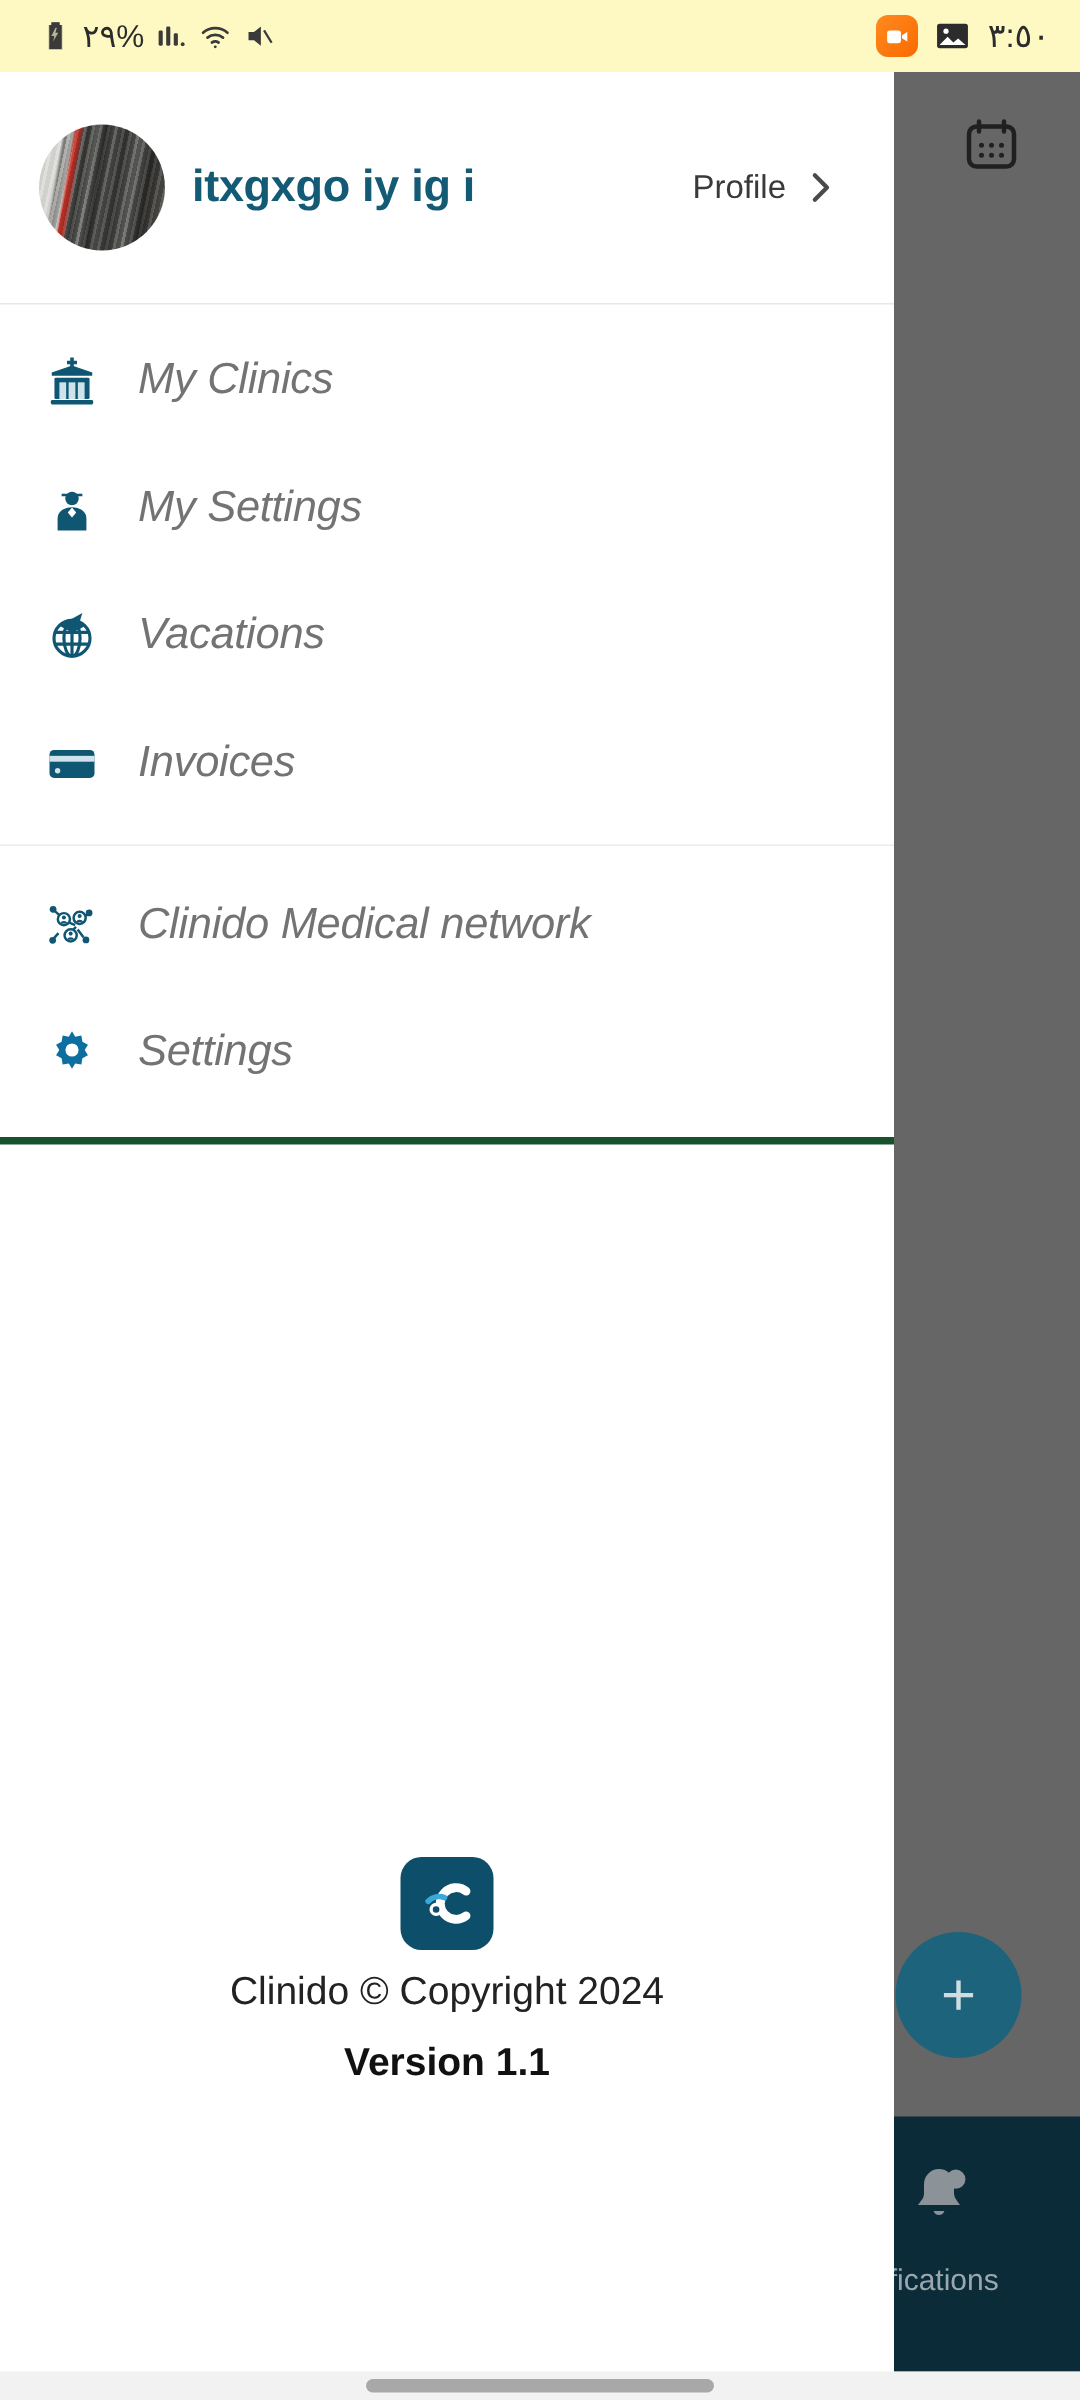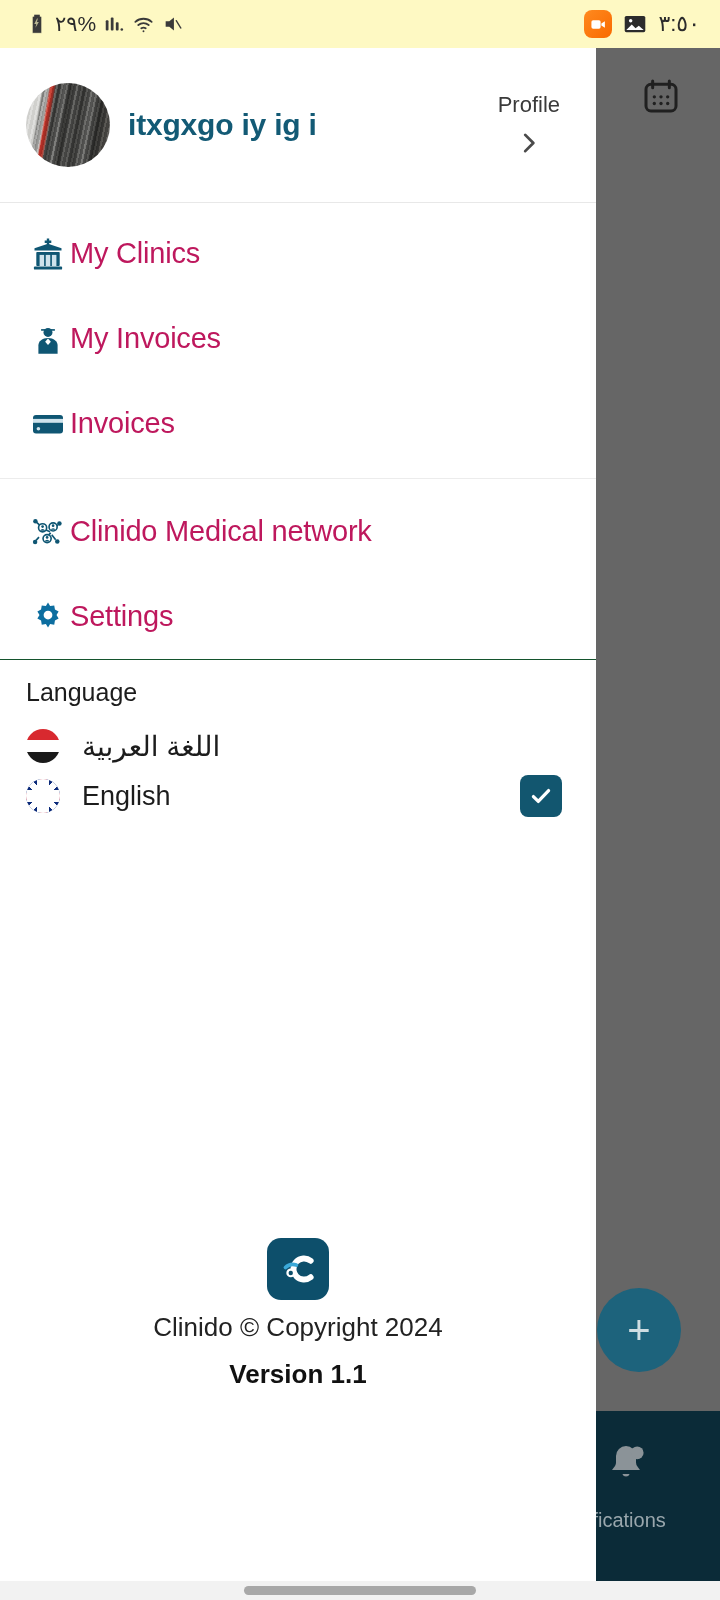--- a/index.html
+++ b/index.html
@@ -116,43 +116,45 @@
   }
   .profile-name {
     margin-left: 18px;
     color: #135a75;
     font-size: 30px;
     font-weight: 700;
     letter-spacing: -.2px;
   }
   .profile-right {
     margin-left: auto;
-    display: flex; align-items: center; gap: 10px; flex-direction: column;
+    display: flex; align-items: center; gap: 10px;
   }
   .profile-link { color: #3a3a3a; font-size: 22px; }
   .chev { width: 26px; height: 30px; }
 
   .menu-group { padding: 0; }
   .menu-group.g1 { padding-top: 8px; padding-bottom: 12px; border-bottom: 1px solid #ececec; }
-  .menu-group.g2 { padding-top: 10px; border-bottom: 1px solid #14532d; }
+  .menu-group.g2 { padding-top: 10px; padding-bottom: 14px; border-bottom: 5px solid #14532d; }
 
   .menu-item {
     display: flex; align-items: center;
     height: 85px;
     padding-left: 26px;
     cursor: pointer;
   }
   .menu-icon {
     width: 44px; height: 44px; flex: 0 0 auto;
     display: flex; align-items: center; justify-content: center;
   }
   .menu-label {
+    margin-left: 22px;
     font-size: 29px;
-    color: #be185d;
+    color: #737373;
     letter-spacing: -.2px;
+    font-style: italic;
   }
 
   
   .lang-section { padding: 18px 24px 0 26px; }
   .lang-title { font-size: 25px; color: #1c1c1c; margin-bottom: 14px; }
   .lang-row {
     display: flex; align-items: center;
     height: 50px;
     position: relative;
   }
@@ -344,23 +346,34 @@
 
       <div class="menu-item">
         <span class="menu-icon">
           <svg viewBox="0 0 24 24" width="36" height="36" fill="#0f5673">
             <path d="M7.4 5.4h9.2v1.1H7.4z"></path>
             <circle cx="12" cy="7.6" r="3"></circle>
             <path d="M12 11.4c-3.8 0-6.4 2.2-6.4 5v5.4h12.8v-5.4c0-2.8-2.6-5-6.4-5z"></path>
             <path d="M12 11.6l1.9 2.2L12 16l-1.9-2.2z" fill="#fff"></path>
           </svg>
         </span>
-        <span class="menu-label">My Invoices</span>
-      </div>
-
+        <span class="menu-label">My Settings</span>
+      </div>
+
+      <div class="menu-item">
+        <span class="menu-icon">
+          <svg viewBox="0 0 24 24" width="36" height="36" fill="none" stroke="#0f5673" stroke-width="1.4">
+            <circle cx="12" cy="13" r="8"></circle>
+            <ellipse cx="12" cy="13" rx="3.6" ry="8"></ellipse>
+            <path d="M4.3 10.4h15.4M4.3 15.6h15.4M12 5v16"></path>
+            <path d="M6.4 7.4L16.6 1.8l-1.3 4.3 3.2 1.1-6.3 3.4" fill="#0f5673" stroke="none"></path>
+          </svg>
+        </span>
+        <span class="menu-label">Vacations</span>
+      </div>
 
       <div class="menu-item">
         <span class="menu-icon">
           <svg viewBox="0 0 24 24" width="36" height="36" fill="#0f5673">
             <rect x="2" y="6" width="20" height="12.4" rx="2"></rect>
             <rect x="2" y="8.6" width="20" height="2.6" fill="#cfe3ec"></rect>
             <circle cx="5.6" cy="15.2" r="1.2" fill="#cfe3ec"></circle>
           </svg>
         </span>
         <span class="menu-label">Invoices</span>
@@ -403,38 +416,20 @@
         <span class="menu-icon">
           <svg viewBox="0 0 24 24" width="34" height="34" fill="#0d6ea0">
             <path d="M12 1.8l1.5 2.5 2.9-.5.5 2.9 2.6 1.4-1.5 2.5 1.5 2.5-2.6 1.4-.5 2.9-2.9-.5L12 19.4l-1.5-2.5-2.9.5-.5-2.9-2.6-1.4 1.5-2.5L4.5 8.1l2.6-1.4.5-2.9 2.9.5L12 1.8z"></path>
             <circle cx="12" cy="10.6" r="3.1" fill="#ffffff"></circle>
           </svg>
         </span>
         <span class="menu-label">Settings</span>
       </div>
     </div>
 
-    <div class="lang-section">
-      <div class="lang-title">Language</div>
-
-      <div class="lang-row">
-        <span class="flag flag-eg"></span>
-        <span class="lang-label ar">اللغة العربية</span>
-      </div>
-
-      <div class="lang-row">
-        <span class="flag flag-uk"></span>
-        <span class="lang-label">English</span>
-        <span class="lang-check">
-          <svg viewBox="0 0 24 24" width="26" height="26" fill="none" stroke="#ffffff" stroke-width="3" stroke-linecap="round" stroke-linejoin="round">
-            <path d="M5 12.5l4.5 4.5L19 7"></path>
-          </svg>
-        </span>
-      </div>
-    </div>
 
     <div class="footer">
       <div class="brand-logo">
         <svg viewBox="0 0 40 40" width="44" height="44">
           <path d="M31.5 12.5a9.6 9.6 0 1 0 0 15" fill="none" stroke="#ffffff" stroke-width="5.4" stroke-linecap="round"></path>
           <circle cx="13.4" cy="23.6" r="4" fill="#ffffff"></circle>
           <path d="M8.6 18.6c2.6-2.6 6.6-3.4 9.9-2.2" fill="none" stroke="#3ba9d8" stroke-width="3.4" stroke-linecap="round"></path>
           <circle cx="13.4" cy="23.6" r="2" fill="#0d4f6b"></circle>
         </svg>
       </div>

